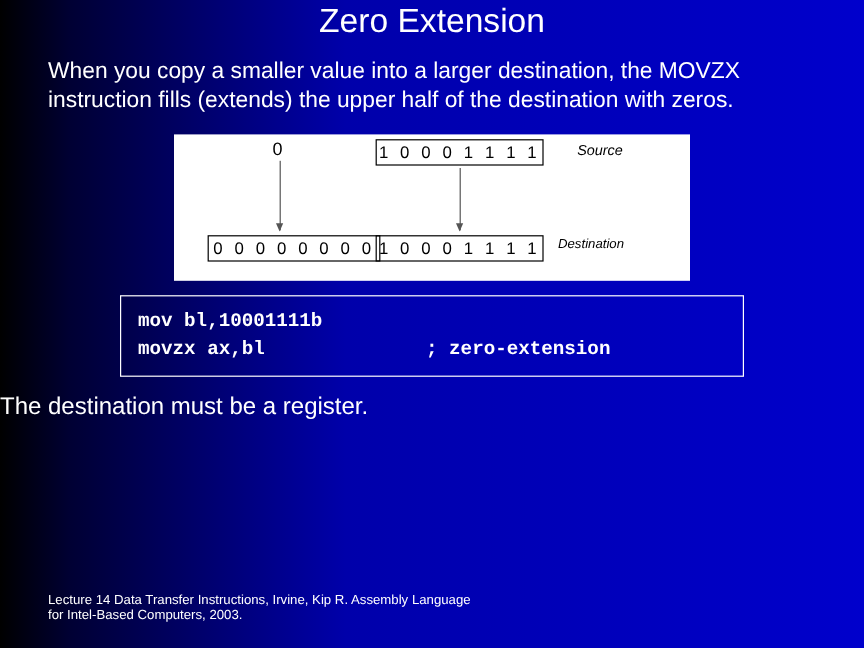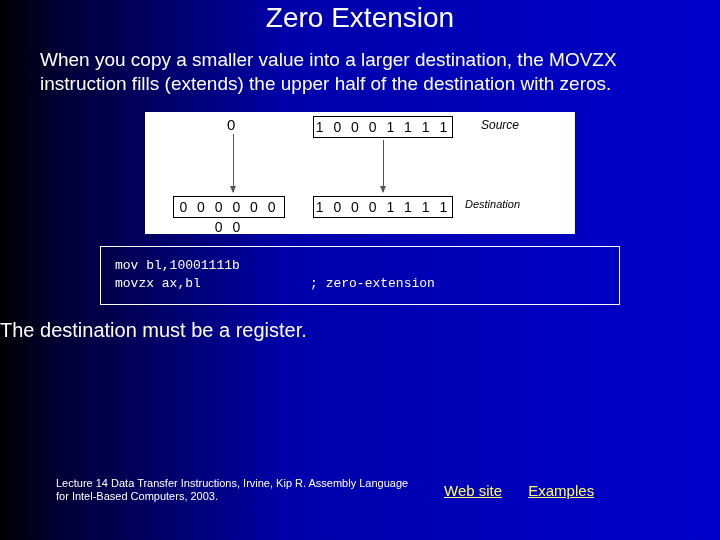--- a/index.html
+++ b/index.html
@@ -54,21 +54,21 @@
     position: absolute;
     left: 336px;
     top: 6px;
     font-style: italic;
     font-size: 12px;
   }
   .dest-box-left {
     position: absolute;
     left: 28px;
     top: 84px;
-    width: 112px;
+    width: 144px;
     height: 22px;
     border: 1px solid #000;
     font-size: 14px;
     letter-spacing: 3px;
     text-align: center;
     line-height: 20px;
   }
   .dest-box-right {
     position: absolute;
     left: 168px;
@@ -103,38 +103,37 @@
     border-left: 3.5px solid transparent;
     border-right: 3.5px solid transparent;
     border-top: 7px solid #555;
   }
   .code-box {
     border: 1.5px solid #ffffff;
     margin: 8px 0 10px 100px;
     width: 520px;
     padding: 10px 14px;
     font-family: "Courier New", monospace;
-    font-size: 13px;
-    font-weight: normal;
+    font-size: 16px;
+    font-weight: bold;
     line-height: 1.45;
     white-space: pre;
   }
   .note {
     font-size: 20px;
     margin-top: 14px;
   }
   .footer {
     position: absolute;
-    bottom: 36px;
+    bottom: 19px;
     left: 40px;
     right: 40px;
     display: flex;
-    align-items: center;
+    align-items: flex-end;
     font-size: 11px;
-    margin-left: 16px;
   }
   .footer-cite {
     width: 360px;
     line-height: 1.25;
   }
   .footer-links {
     margin-left: 28px;
     font-size: 15px;
   }
   .footer-links a {
@@ -162,17 +161,13 @@
   <div class="dest-label">Destination</div>
 </div>
 
 <div class="code-box"><span>mov bl,10001111b</span>
 <span>movzx ax,bl</span>              <span>; zero-extension</span></div>
 
 <div class="note">The destination must be a register.</div>
 
 <div class="footer">
   <div class="footer-cite">Lecture 14 Data Transfer Instructions, Irvine, Kip R. Assembly Language for Intel-Based Computers, 2003.</div>
-  <div class="footer-links">
-    <a>Web site</a>
-    <a>Examples</a>
-  </div>
 </div>
 
 </body></html>

